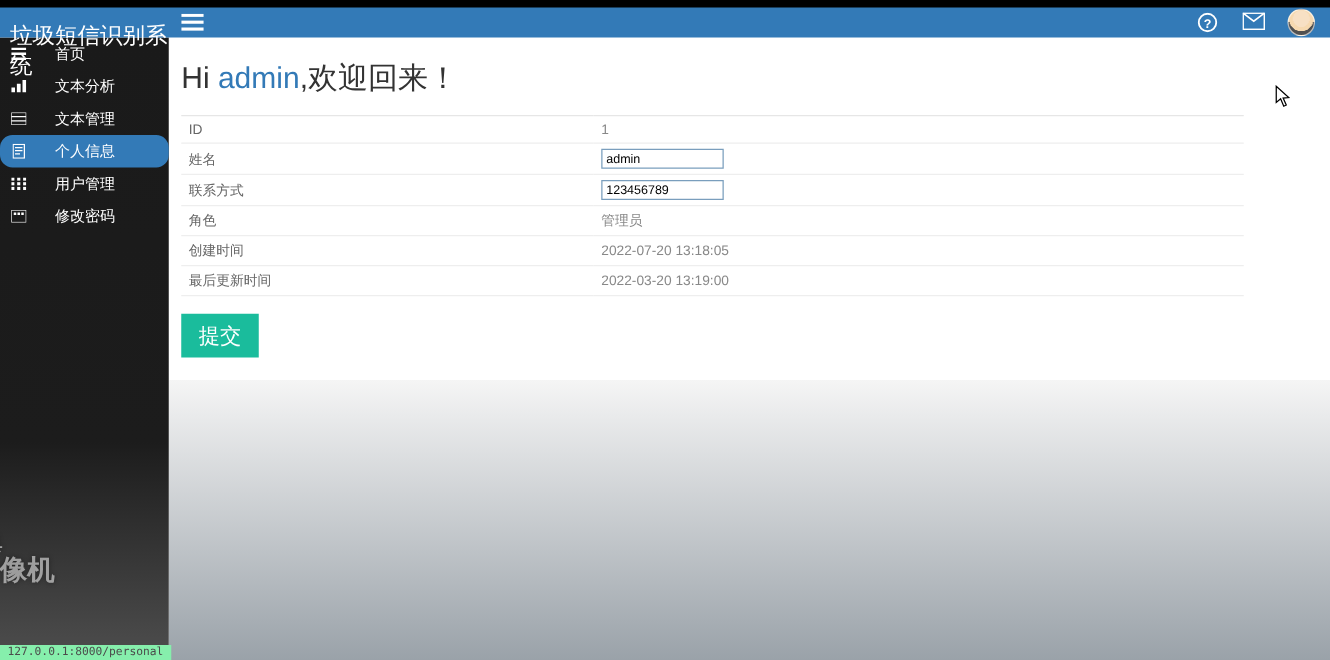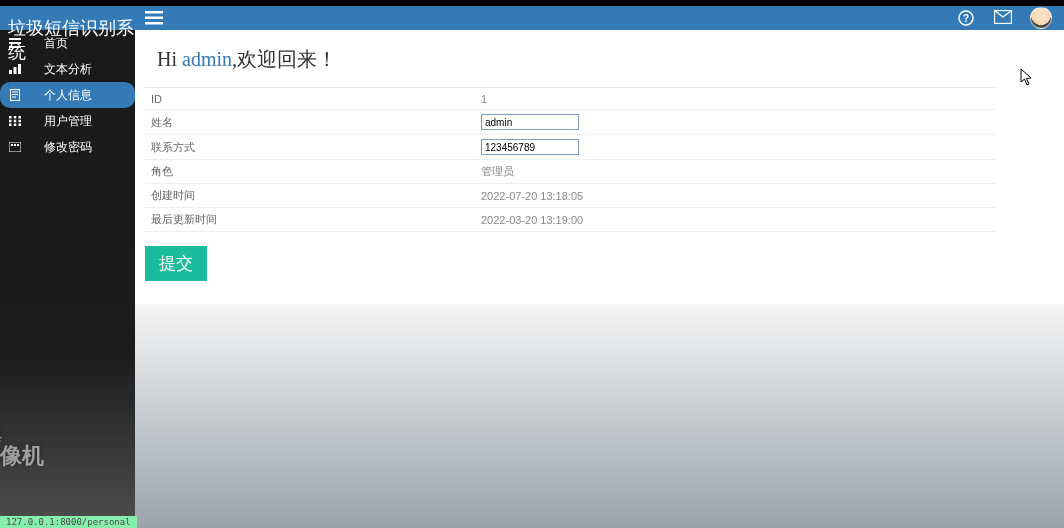--- a/index.html
+++ b/index.html
@@ -46,23 +46,22 @@
   .sidebar-item .s-icon svg { display:block; }
 
   
   .main {
     position: absolute; top: 30px; left: 135px; right: 0; bottom: 0;
     background: linear-gradient(to bottom, #ffffff 0%, #ffffff 55%, #f5f5f5 55%, #9aa2a9 100%);
     overflow: hidden;
     padding: 8px 10px 0 10px;
   }
   .welcome {
-    font-size: 20px; font-weight: 400; color: #333;
-    margin: 8px 0 14px 12px;
-    font-family: Liberation Serif, serif;
+    font-size: 24px; font-weight: 400; color: #333;
+    margin: 8px 0 14px 0;
   }
   .welcome .username { color: #337ab7; }
 
   .form-table {
     width: 850px; border-collapse: collapse; font-size: 11px; color: #555;
     border-top: 1px solid #e6e6e6;
   }
   .form-table tr { border-bottom: 1px solid #eeeeee; }
   .form-table td { padding: 4px 6px; height: 22px; vertical-align: middle; }
   .form-table td.label-cell { width: 330px; color: #666; }
@@ -140,20 +139,30 @@
   </div>
   <div class="sidebar-item">
     <span class="s-icon">
         <svg width="12" height="10" viewBox="0 0 12 10">
           <rect x="0" y="6" width="3" height="4" fill="#fff"></rect>
           <rect x="4.5" y="3" width="3" height="7" fill="#fff"></rect>
           <rect x="9" y="0" width="3" height="10" fill="#fff"></rect>
         </svg>
       </span>
     <span>文本分析</span>
+  </div>
+  <div class="sidebar-item">
+    <span class="s-icon">
+        <svg width="12" height="10" viewBox="0 0 12 10">
+          <rect x="0" y="0" width="12" height="10" fill="none" stroke="#fff" stroke-width="1"></rect>
+          <line x1="0" y1="3.3" x2="12" y2="3.3" stroke="#fff" stroke-width="1"></line>
+          <line x1="0" y1="6.6" x2="12" y2="6.6" stroke="#fff" stroke-width="1"></line>
+        </svg>
+      </span>
+    <span>文本管理</span>
   </div>
   <div class="sidebar-item active">
     <span class="s-icon">
         <svg width="10" height="12" viewBox="0 0 10 12">
           <rect x="0.5" y="0.5" width="9" height="11" fill="none" stroke="#fff" stroke-width="1"></rect>
           <line x1="2" y1="3" x2="8" y2="3" stroke="#fff"></line>
           <line x1="2" y1="5.5" x2="8" y2="5.5" stroke="#fff"></line>
           <line x1="2" y1="8" x2="6" y2="8" stroke="#fff"></line>
         </svg>
       </span>

